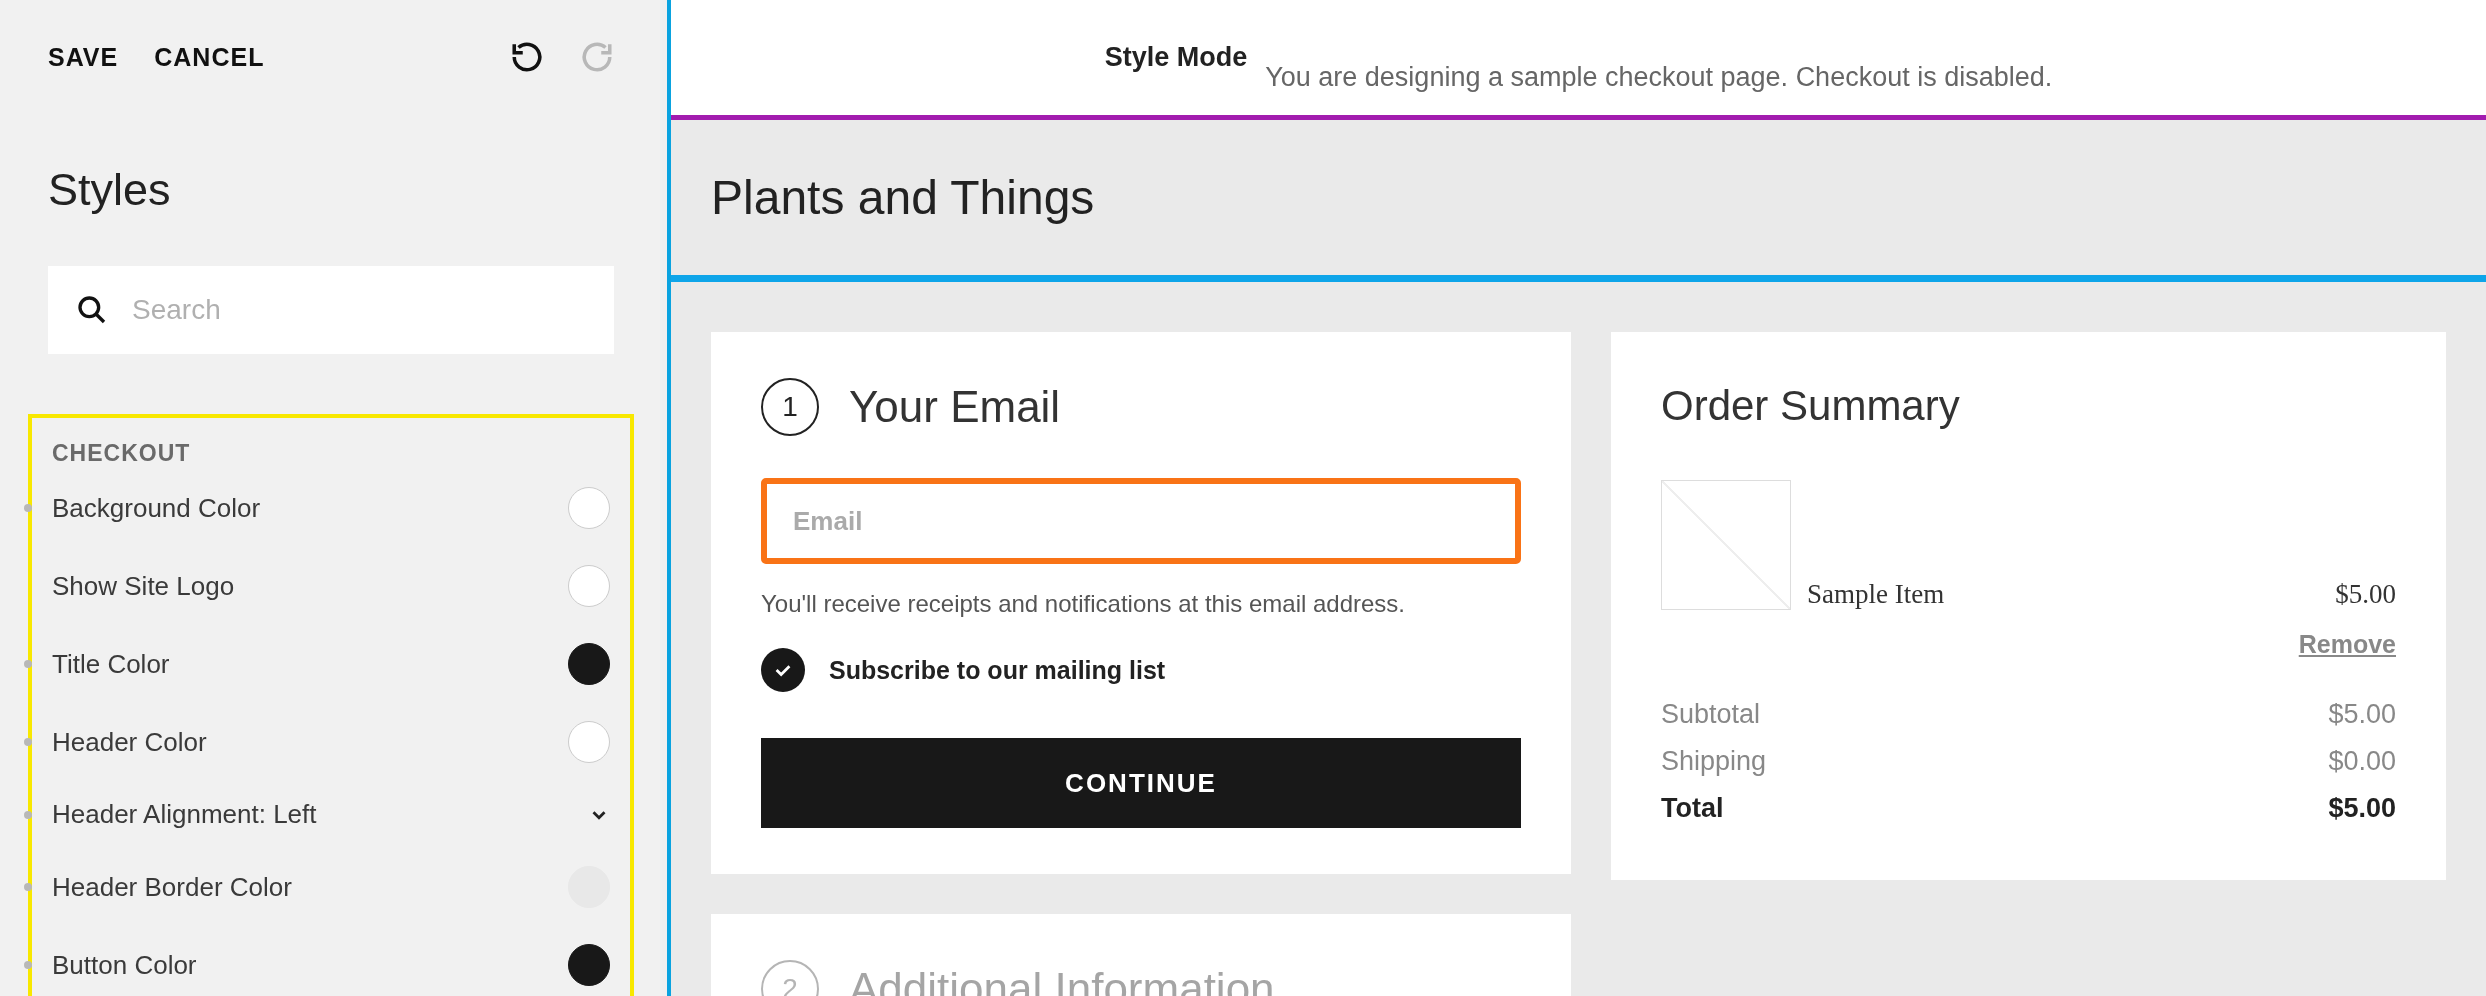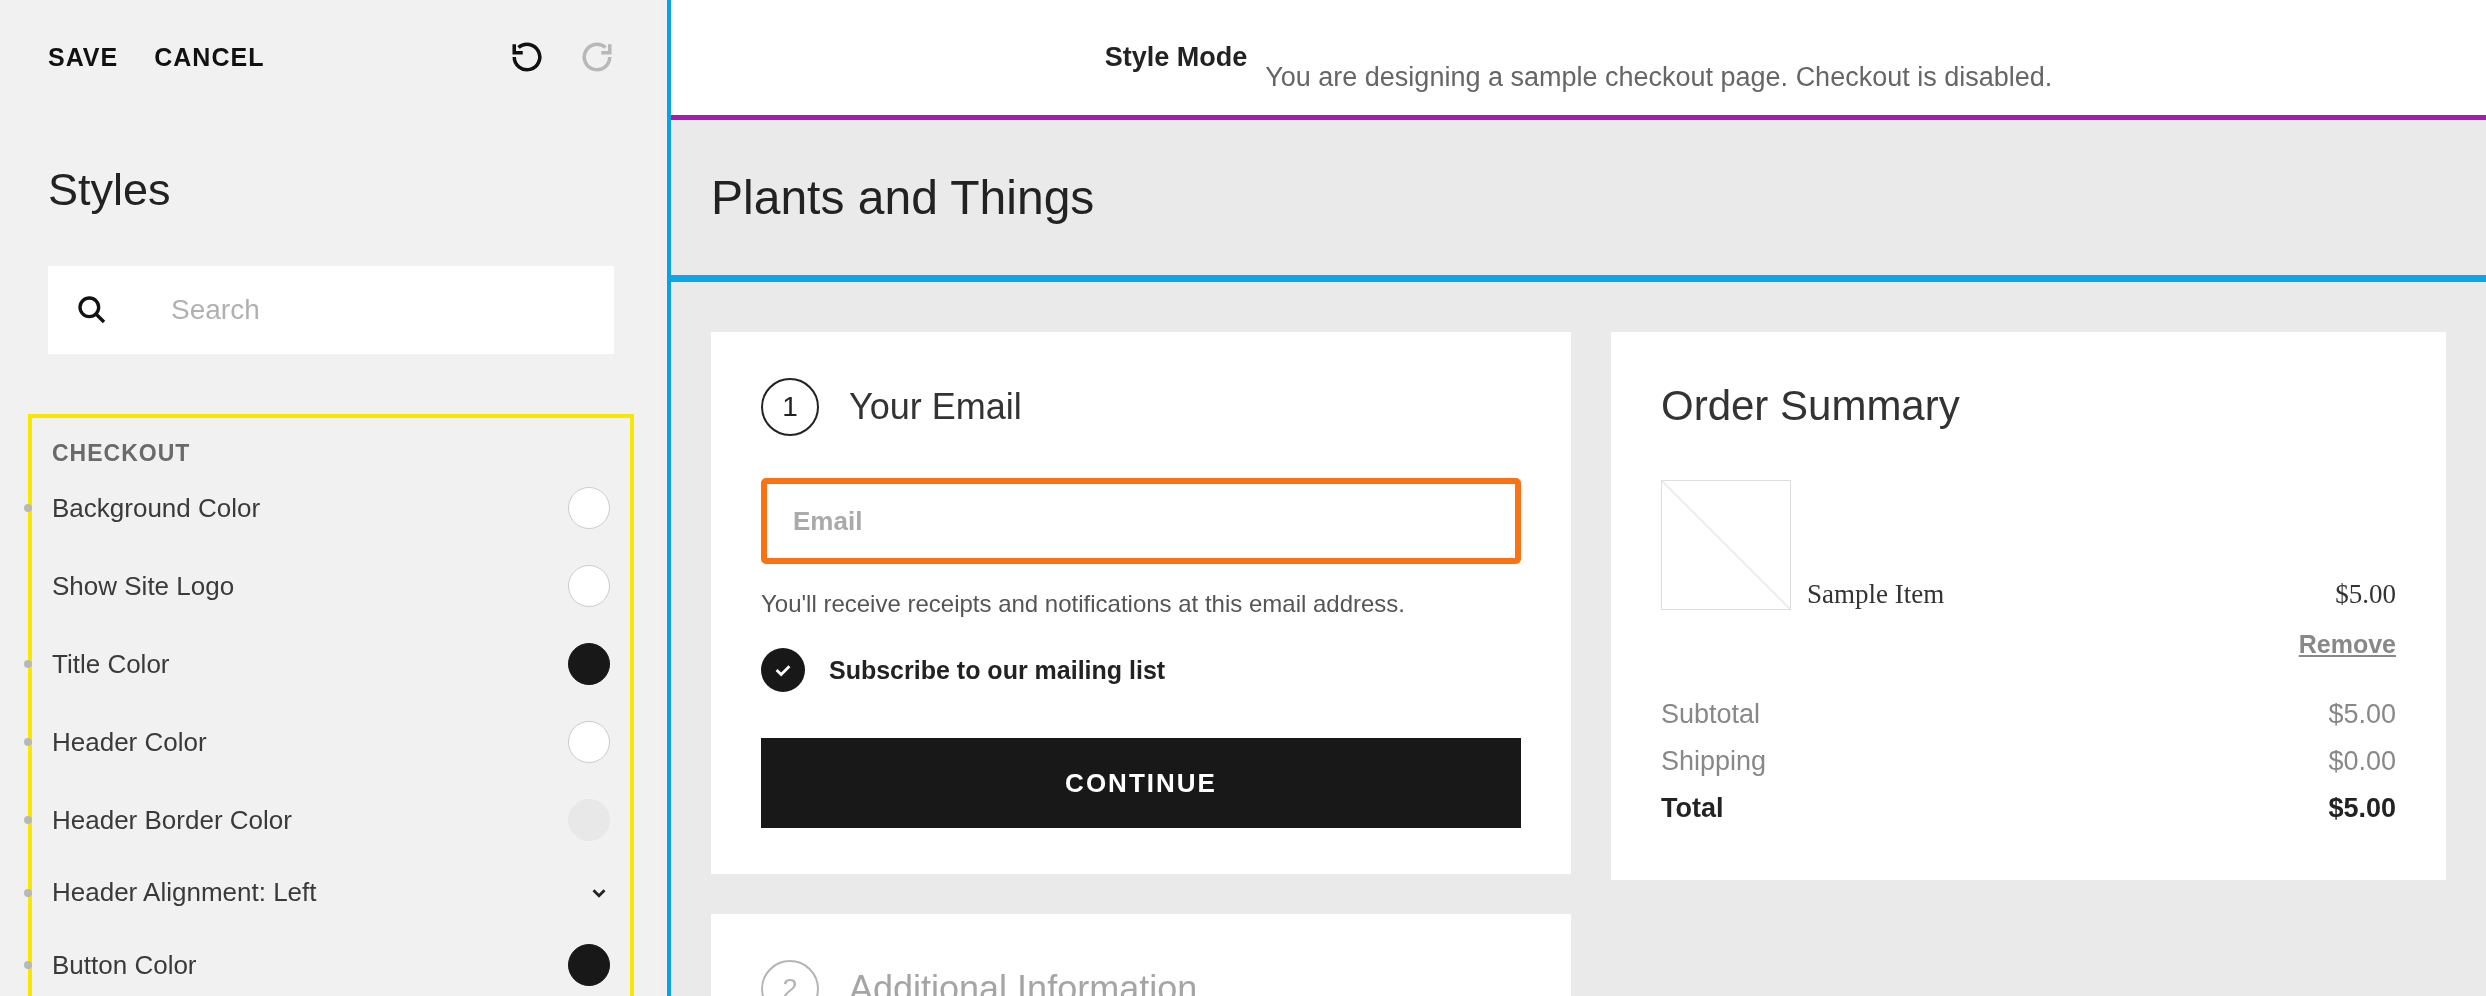--- a/index.html
+++ b/index.html
@@ -58,21 +58,20 @@
       margin-right: 24px;
       flex-shrink: 0;
     }
     .search-box input {
       border: none;
       outline: none;
       font-size: 28px;
       color: #333;
       width: 100%;
       background: transparent;
-      margin-left: 39px;
     }
     .search-box input::placeholder { color: #b0b0b0; }
 
     .checkout-group {
       border: 4px solid #f8e800;
       padding: 22px 20px 30px 20px;
       margin-left: -20px;
       margin-right: -20px;
     }
     .group-header {
@@ -169,21 +168,21 @@
     }
     .step-circle {
       width: 58px; height: 58px;
       border: 2px solid #222;
       border-radius: 50%;
       display: flex; align-items: center; justify-content: center;
       font-size: 28px; color:#222;
     }
     .step-circle.muted { border-color: #b5b5b5; color:#b5b5b5; }
     .card-title {
-      font-size: 36px;
+      font-size: 44px;
       font-weight: 300;
       color: #333;
     }
     .card-title.muted { color: #a5a5a5; }
     .email-input {
       width: 100%;
       height: 86px;
       border: 6px solid #f97316;
       border-radius: 5px;
       padding: 0 26px;
@@ -339,32 +338,32 @@
     </div>
 
     <div class="style-row">
       <span class="bullet"></span>
       <span class="style-label">Header Color</span>
       <span class="swatch white"></span>
     </div>
 
     <div class="style-row">
       <span class="bullet"></span>
-      <span class="style-label">Header Border Color</span>
-      <span class="swatch light"></span>
-    </div>
-
-    <div class="style-row">
-      <span class="bullet"></span>
       <span class="style-label">Header Alignment: Left</span>
       <span class="chevron-down">
         <svg viewBox="0 0 24 24" width="22" height="22" fill="none" stroke="#222" stroke-width="3">
             <polyline points="6 9 12 15 18 9"></polyline>
           </svg>
       </span>
+    </div>
+
+    <div class="style-row">
+      <span class="bullet"></span>
+      <span class="style-label">Header Border Color</span>
+      <span class="swatch light"></span>
     </div>
 
     <div class="style-row">
       <span class="bullet"></span>
       <span class="style-label">Button Color</span>
       <span class="swatch black"></span>
     </div>
   </div>
 </div>
 

